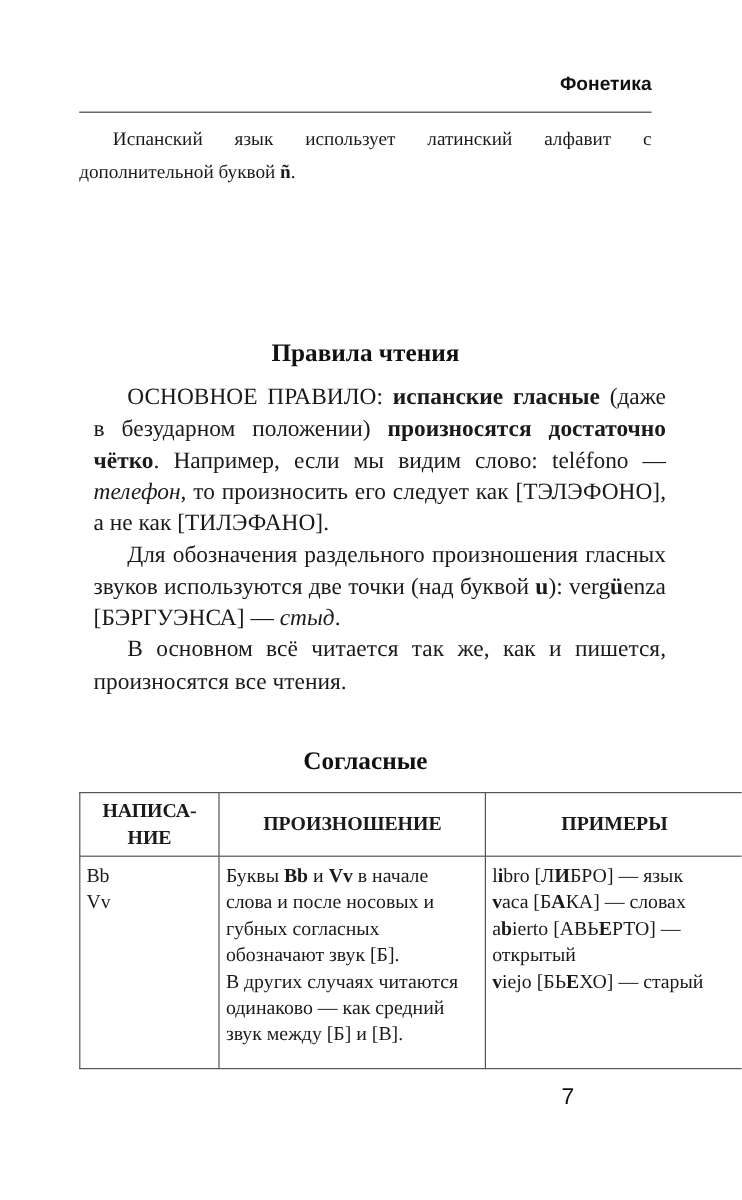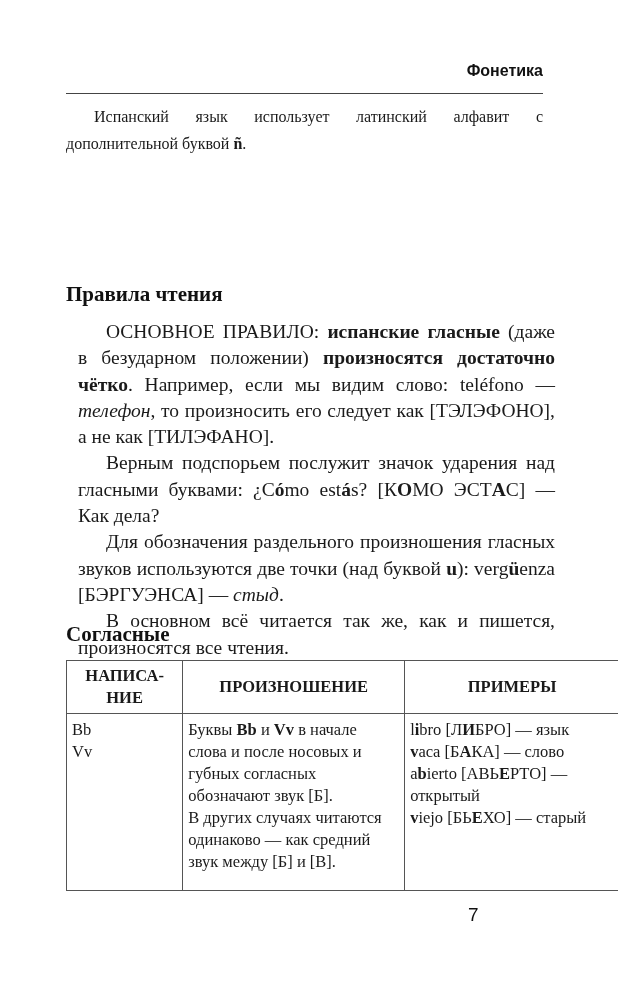--- a/index.html
+++ b/index.html
@@ -10,21 +10,21 @@
     font-family: "Liberation Sans", sans-serif; font-weight: bold; font-size: 16px; color: #111;
   }
   .head-rule { position: absolute; top: 93px; left: 0; width: 477px; height: 0; border-top: 1.5px solid #444; }
   .body-text {
     position: absolute; top: 104px; left: 0; width: 477px;
     font-family: "Liberation Serif", serif; font-size: 16px; line-height: 26.5px; color: #1a1a1a;
   }
   .body-text p { margin: 0; text-indent: 28px; text-align: justify; }
   h2.section-title {
     margin: 0; font-family: "Liberation Serif", serif; font-weight: bold; font-size: 21px;
-    color: #111;
+    text-align: center; color: #111;
   }
   .t1 { position: absolute; top: 282px; left: 0; width: 477px; }
   .rules { position: absolute; top: 319px; left: 0; width: 477px;
     font-family: "Liberation Serif", serif; font-size: 19.5px; line-height: 26.3px; margin-left: 12px; }
   .rules p { margin: 0; text-indent: 28px; text-align: justify; }
   .t2 { position: absolute; top: 622px; left: 0; width: 477px; }
   b { font-weight: bold; }
   i { font-style: italic; }
   table.consonants {
     position: absolute; top: 660px; left: 0; width: 554px; border-collapse: collapse;
@@ -54,21 +54,20 @@
   <div class="body-text">
     <p><span>Испанский язык использует латинский алфавит с дополнительной буквой </span><b>ñ</b><span>.</span></p>
   </div>
 
   <div class="t1">
       <h2 class="section-title">Правила чтения</h2>
     </div>
 
   <div class="rules">
     <p><span>ОСНОВНОЕ ПРАВИЛО: </span><b>испанские гласные</b><span> (даже в безударном положении) </span><b>произносятся достаточно чётко</b><span>. Например, если мы видим слово: teléfono — </span><i>телефон</i><span>, то произносить его следует как [ТЭЛЭФОНО], а не как [ТИЛЭФАНО].</span></p>
-    <p><span>Верным подспорьем послужит значок ударения над гласными буквами: ¿C</span><b>ó</b><span>mo est</span><b>á</b><span>s? [К</span><b>О</b><span>МО ЭСТ</span><b>А</b><span>С] — Как дела?</span></p>
     <p><span>Для обозначения раздельного произношения гласных звуков используются две точки (над буквой </span><b>u</b><span>): verg</span><b>ü</b><span>enza [БЭРГУЭНСА] — </span><i>стыд</i><span>.</span></p>
     <p>В основном всё читается так же, как и пишется, произносятся все чтения.</p>
   </div>
 
   <div class="t2">
       <h2 class="section-title">Согласные</h2>
     </div>
 
   <table class="consonants">
     <thead>
@@ -83,21 +82,21 @@
         <td>
           <div>Bb</div>
           <div>Vv</div>
         </td>
         <td>
           <div><span>Буквы </span><b>Bb</b><span> и </span><b>Vv</b><span> в начале слова и после носовых и губных согласных обозначают звук [Б].</span></div>
           <div>В других случаях читаются одинаково — как средний звук между [Б] и [В].</div>
         </td>
         <td>
           <div><span>l</span><b>i</b><span>bro [Л</span><b>И</b><span>БРО] — язык</span></div>
-          <div><span></span><b>v</b><span>aca [Б</span><b>А</b><span>КА] — слово</span></div>
+          <div><span></span><b>v</b><span>aca [Б</span><b>А</b><span>КА] — словах</span></div>
           <div><span>a</span><b>b</b><span>ierto [АВЬ</span><b>Е</b><span>РТО] — открытый</span></div>
           <div><span></span><b>v</b><span>iejo [БЬ</span><b>Е</b><span>ХО] — старый</span></div>
         </td>
       </tr>
     </tbody>
   </table>
 </div>
 
 <div class="page-number">7</div>
 

